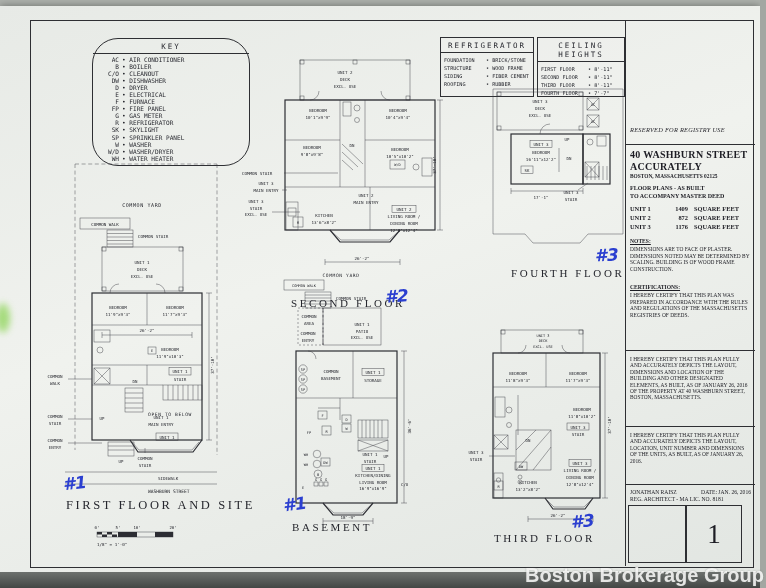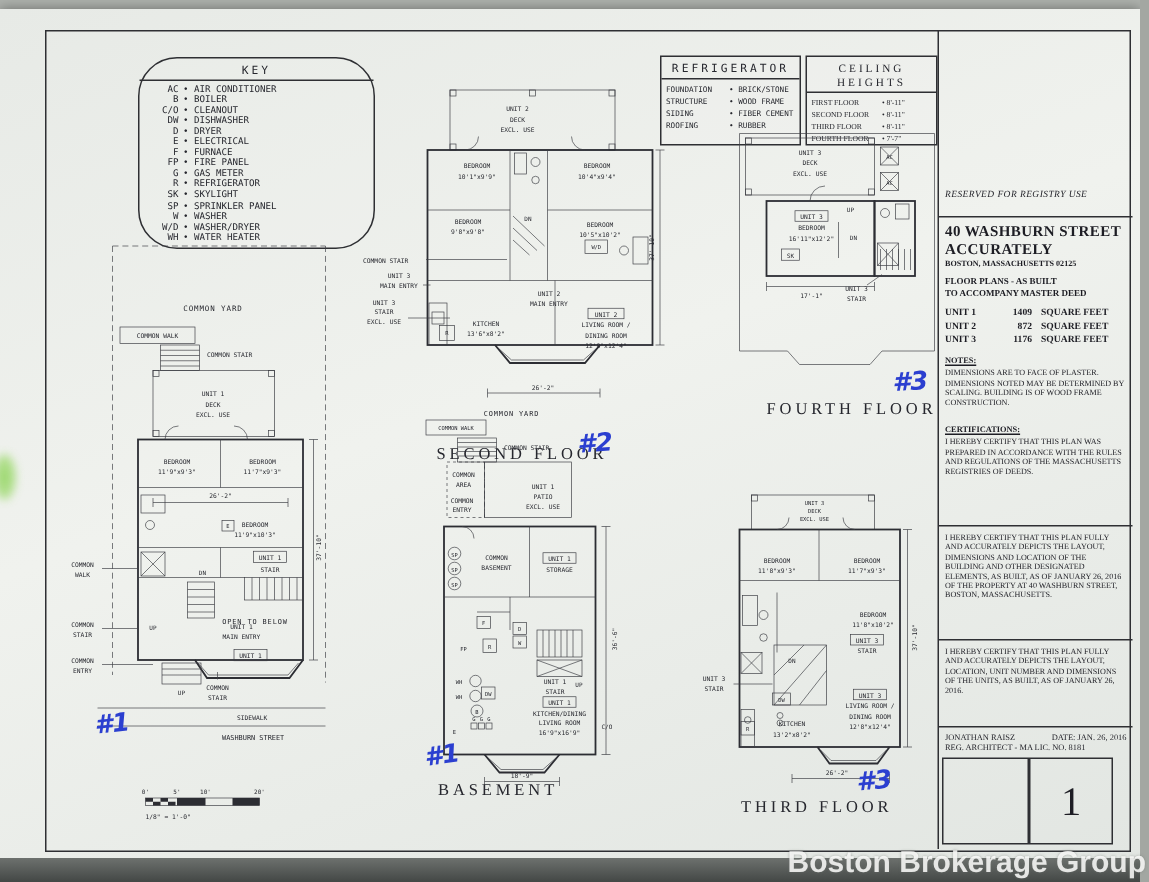--- a/index.html
+++ b/index.html
@@ -19,21 +19,21 @@
   
   .legend{position:absolute;border:1.1px solid #2e2f33;color:#26272e;background:rgba(255,255,255,.06);}
   .legend-head{border-bottom:1.1px solid #2e2f33;text-align:center;font-size:7.5px;
          letter-spacing:2px;padding:2.5px 0 2px;}
   .key{left:92px;top:32px;width:156px;height:126px;border-radius:26px;}
   .key-rows{padding:2px 3px 0 6px;}
   .key-row{display:flex;font-size:6.1px;line-height:7.1px;white-space:nowrap;}
   .key-row .abbr{width:20px;text-align:right;margin-right:3px;}
   .key-row .lbl::before{content:"• ";}
   .constr{left:440px;top:31px;width:92px;height:58px;}
-  .ceil{left:537px;top:31px;width:86px;height:58px;font-family:Liberation Serif, serif;}
+  .ceil{left:537px;top:31px;width:86px;height:58px;}
   .kv-rows{padding:3px 2px 0 3px;}
   .kv{display:flex;font-size:5.1px;line-height:8px;white-space:nowrap;}
   .constr .kv .k{width:42px;}
   .ceil .kv .k{width:47px;}
   .kv .v::before{content:"• ";}
 
   
   .tblock{position:absolute;left:625px;top:14px;width:129px;height:546px;
           border-left:1.6px solid #2e2f33;color:#1d1d24;
           font-family:"Liberation Serif","DejaVu Serif",serif;}
@@ -677,20 +677,21 @@
       <g>
           <path class="n" d="M70,194 H135 M70,191 V197 M135,191 V197"></path>
         </g>
       <text class="s42" x="100" y="191.5">26'-2"</text>
       <g>
           <path class="n" d="M147,28 V173 M144,28 H150 M144,173 H150"></path>
         </g>
       <text class="s42" x="153" y="100" transform="rotate(-90 153,100)">37'-10"</text>
     </svg>
 
+    <div class="plan-title pt-first">FIRST FLOOR AND SITE</div>
     <div class="plan-title pt-second">SECOND FLOOR</div>
     <div class="plan-title pt-fourth">FOURTH FLOOR</div>
     <div class="plan-title pt-basement">BASEMENT</div>
     <div class="plan-title pt-third">THIRD FLOOR</div>
 
     <div class="anno a1">#1</div>
     <div class="anno a2">#2</div>
     <div class="anno a3">#3</div>
     <div class="anno a4">#1</div>
     <div class="anno a5">#3</div>

